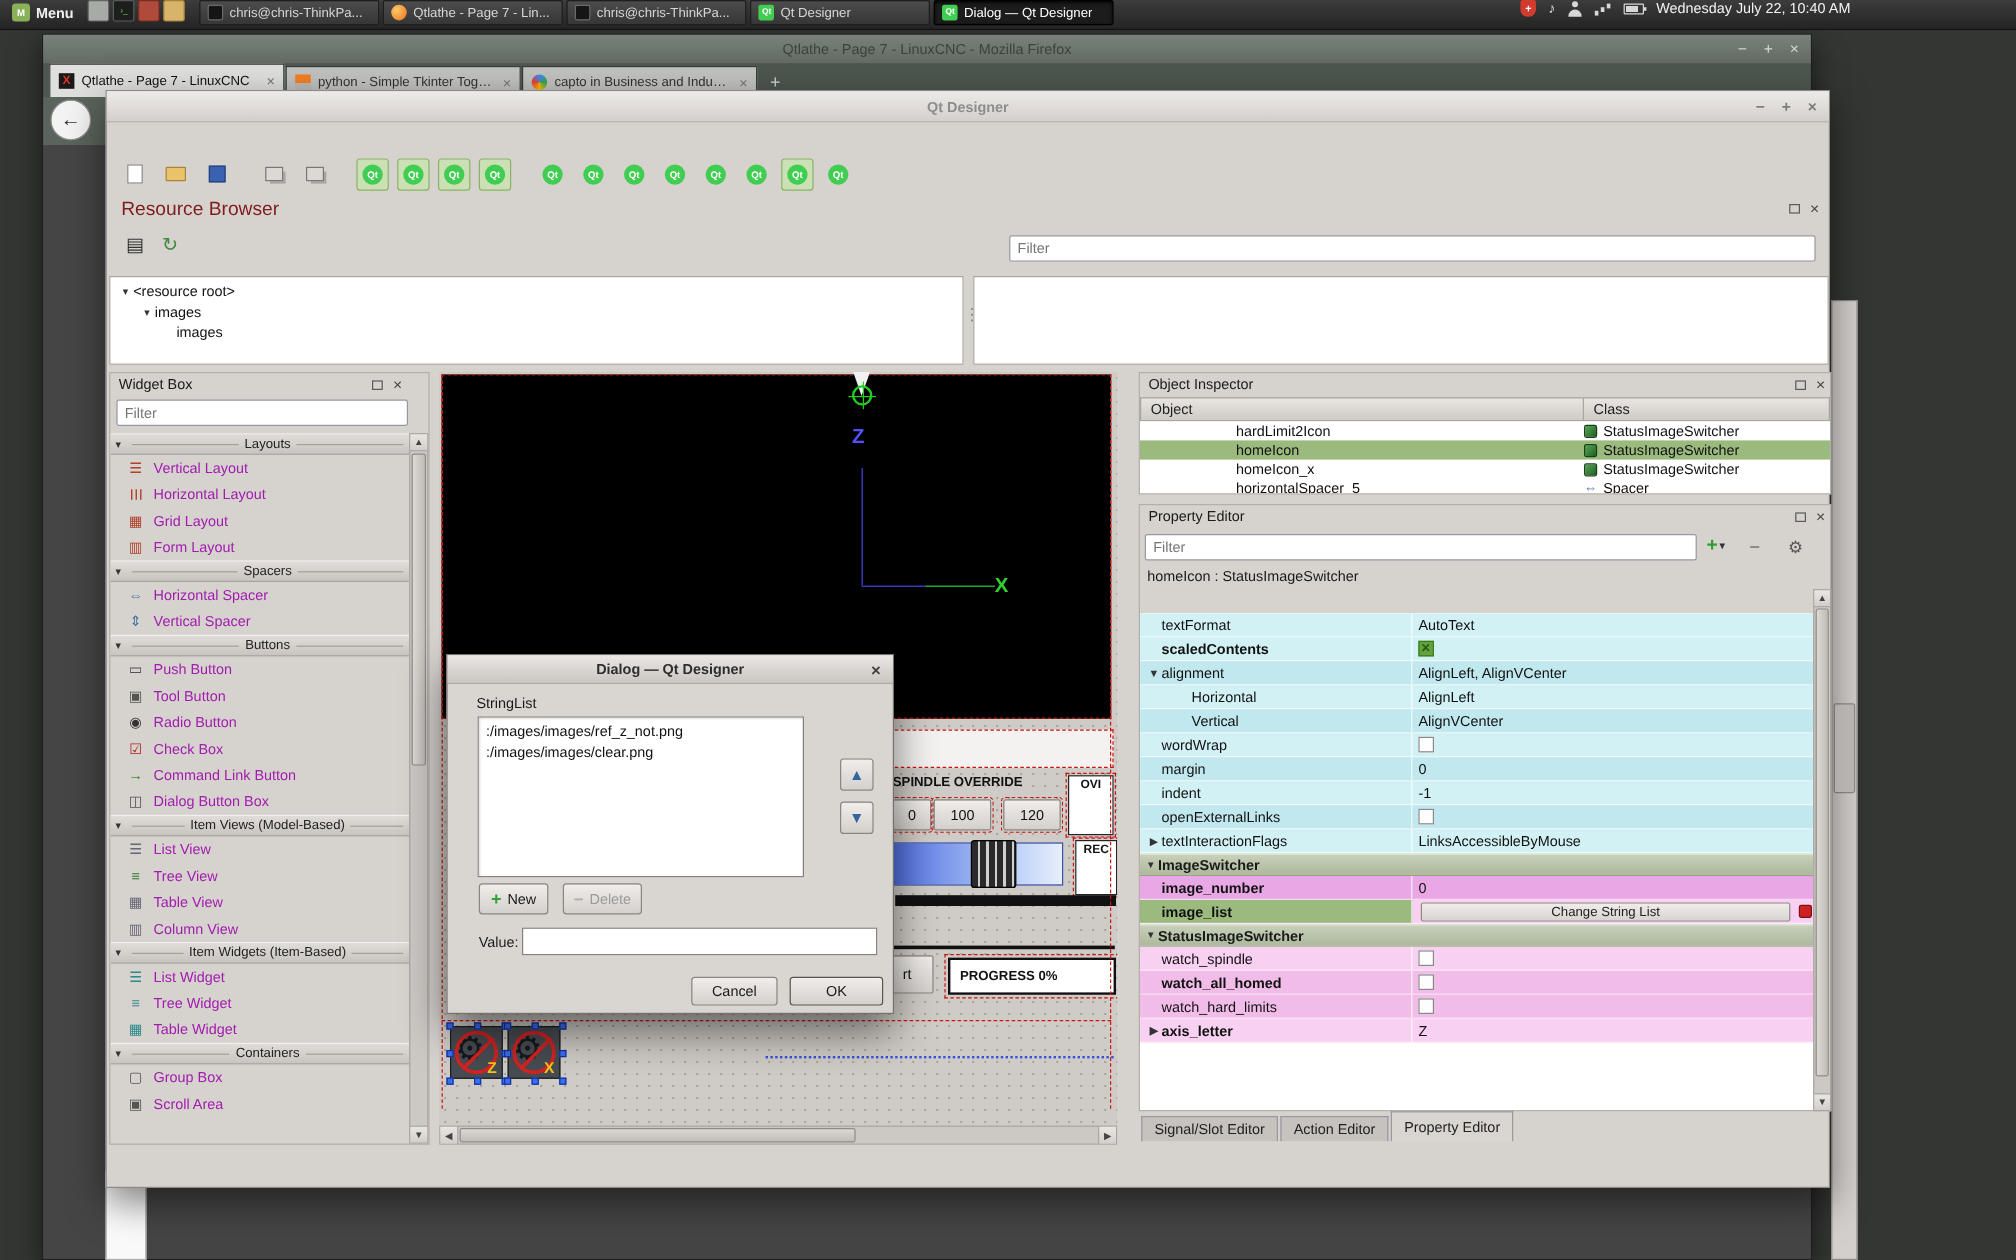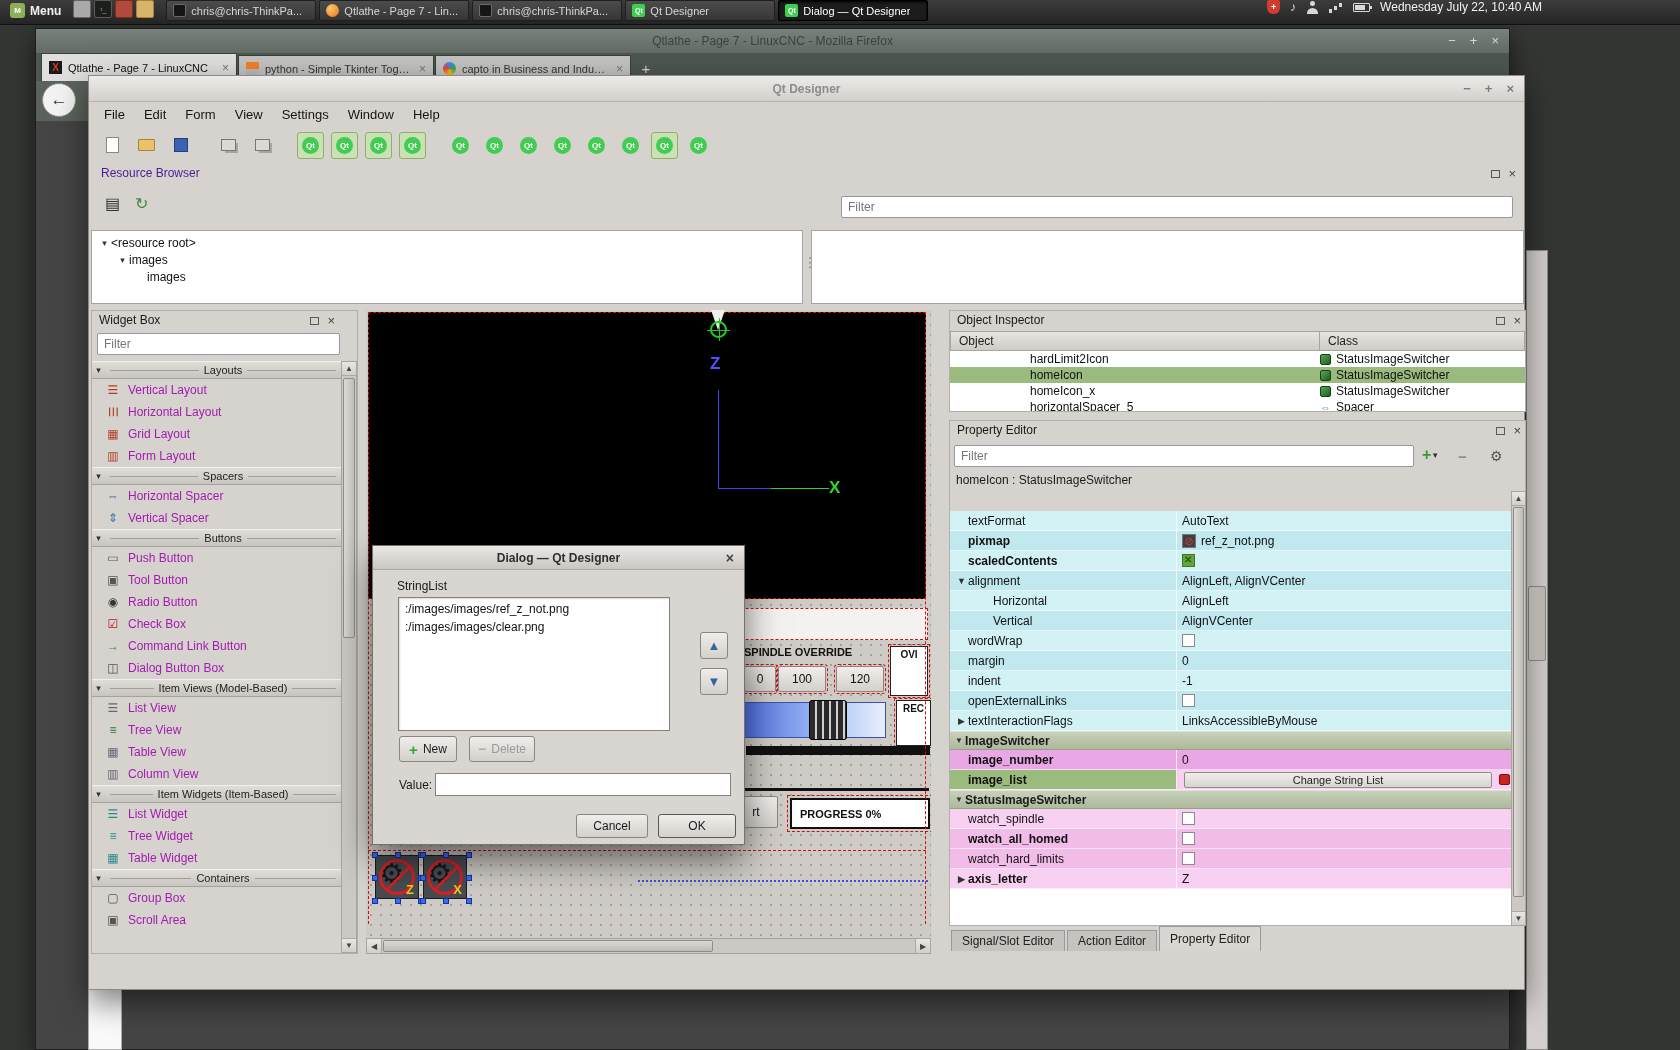--- a/index.html
+++ b/index.html
@@ -81,21 +81,21 @@
 .tico{display:block}
 .tico.qt{width:17px;height:17px;border-radius:50%;background:#41cd52;color:#fff;font-size:8px;font-weight:bold;display:flex;align-items:center;justify-content:center}
 .tico.qt::after{content:"Qt"}
 .tico.doc{width:13px;height:16px;background:#fff;border:1px solid #888}
 .tico.folder{width:17px;height:12px;background:#e8c36a;border:1px solid #a8853a;border-radius:1px}
 .tico.save{width:14px;height:14px;background:#3a62b0;border:1px solid #23407a}
 .tico.win{width:15px;height:12px;background:#dcd8d4;border:1px solid #777;box-shadow:3px 3px 0 -1px #a8a4a0}
 .dock-controls{position:absolute;display:flex;gap:8px;align-items:center}
 .float-glyph{width:9px;height:8px;border:1px solid #5a5a5a;display:inline-block}
 .close-glyph{color:#444;font-size:13px;line-height:1}
-#rb-title{position:absolute;top:90px;left:12px;color:#4c1d95;font-size:12px}
+#rb-title{position:absolute;top:90px;left:12px;color:#7f1d1d;font-size:16px}
 #rb-controls{top:91px;right:8px}
 .rb-tool{position:absolute;font-size:16px}
 #rb-list-icon{left:16px;top:118px;color:#333}
 #rb-reload-icon{left:46px;top:118px;color:#3f8a3f}
 .filter-input{border:1px solid #9a96a0;background:#fff;height:22px;padding:0 6px;font-size:12px;border-radius:2px;color:#333}
 #rb-filter{position:absolute;left:752px;top:120px;width:672px}
 #rb-tree{position:absolute;left:2px;top:154px;width:712px;height:74px;background:#fff;border:1px solid #a8a4a0;padding-top:3px;overflow:hidden}
 .tree-row{height:17px;display:flex;align-items:center;color:#111}
 .tri{width:13px;font-size:9px;color:#333;text-align:center;flex:none}
 #rb-split{position:absolute;left:714px;top:178px;color:#8a8a8a;font-size:14px}
@@ -350,29 +350,20 @@
 
   <div id="qtwin">
     <div id="qt-titlebar">
       <span>Qt Designer</span>
       <span class="win-controls">
         <span>−</span>
         <span>+</span>
         <span>×</span>
       </span>
     </div>
-    <div id="qt-menubar">
-        <span class="menu-item">File</span>
-        <span class="menu-item">Edit</span>
-        <span class="menu-item">Form</span>
-        <span class="menu-item">View</span>
-        <span class="menu-item">Settings</span>
-        <span class="menu-item">Window</span>
-        <span class="menu-item">Help</span>
-      </div>
     <div id="qt-toolbar">
         <div class="tbtn">
           <span class="tico doc"></span>
         </div>
         <div class="tbtn">
           <span class="tico folder"></span>
         </div>
         <div class="tbtn">
           <span class="tico save"></span>
         </div>
@@ -697,30 +688,20 @@
       <div id="pe-rows">
           <div class="pe-row c1">
             <span class="pe-name">
               <span class="tri"></span>
               <span class="pn">textFormat</span>
             </span>
             <span class="pe-val">
               <span class="pv">AutoText</span>
             </span>
           </div>
-          <div class="pe-row c2">
-            <span class="pe-name b">
-              <span class="tri"></span>
-              <span class="pn">pixmap</span>
-            </span>
-            <span class="pe-val">
-              <span class="pixicon"></span>
-              <span class="pv">ref_z_not.png</span>
-            </span>
-          </div>
           <div class="pe-row c1">
             <span class="pe-name b">
               <span class="tri"></span>
               <span class="pn">scaledContents</span>
             </span>
             <span class="pe-val">
               <span class="cb checked"></span>
             </span>
           </div>
           <div class="pe-row c2">

